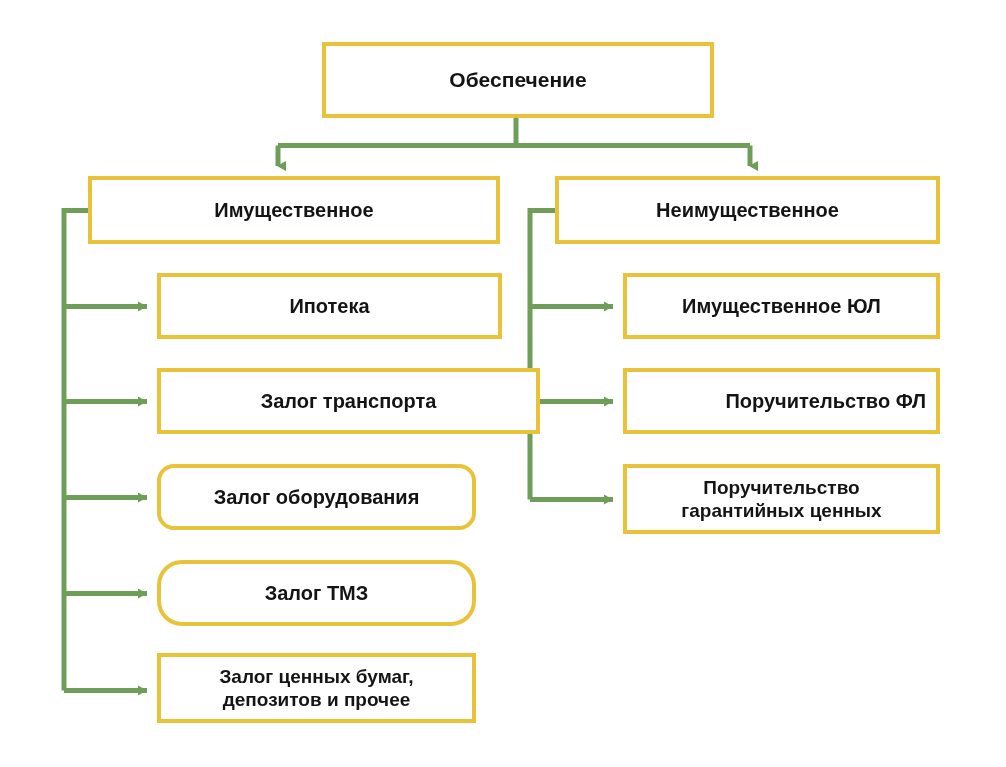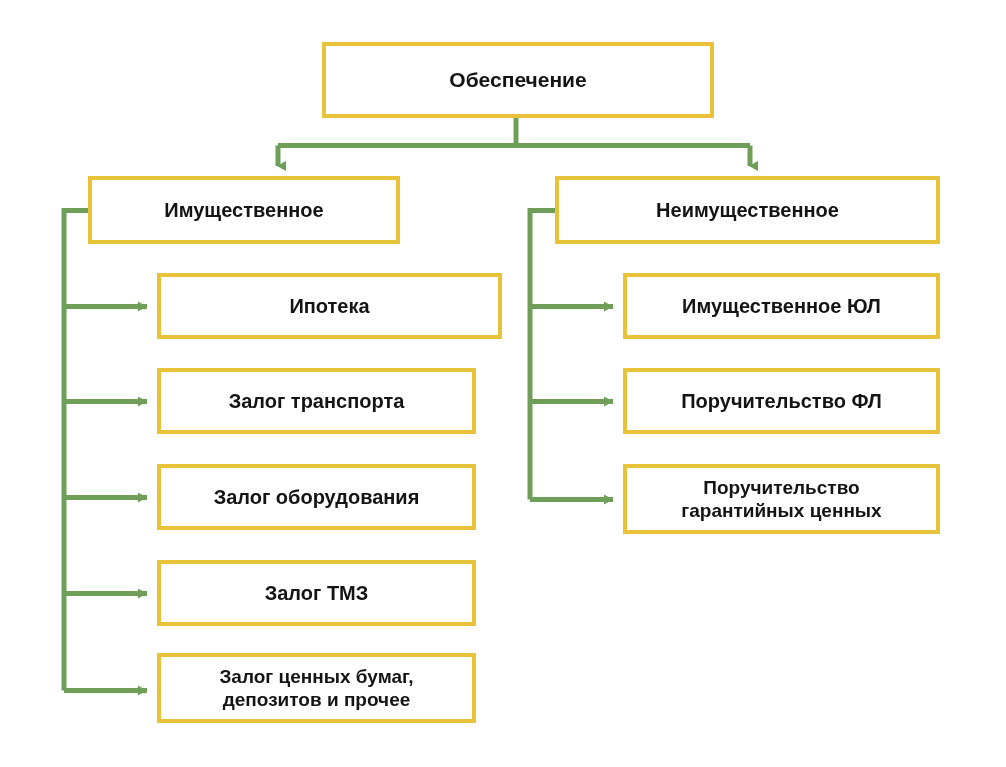--- a/index.html
+++ b/index.html
@@ -50,30 +50,30 @@
   }
 
   .node .label {
     display: block;
     width: 100%;
     white-space: pre-line;
   }
 
   .node-root       { left: 322px; top: 42px;  width: 392px; height: 76px;  font-size: 21px; justify-content: flex-end; }
 
-  .node-l0         { left: 88px;  top: 176px; width: 312px; height: 68px;  font-size: 20px; }
+  .node-l0         { left: 88px;  top: 176px; width: 412px; height: 68px;  font-size: 20px; }
   .node-l1         { left: 157px; top: 273px; width: 345px; height: 66px;  font-size: 20px; }
-  .node-l2         { left: 157px; top: 368px; width: 319px; height: 66px;  font-size: 20px; }
-  .node-l3         { left: 157px; top: 464px; width: 319px; height: 66px;  font-size: 20px; }
-  .node-l4         { left: 157px; top: 560px; width: 319px; height: 66px;  font-size: 20px; }
+  .node-l2         { left: 157px; top: 368px; width: 383px; height: 66px;  font-size: 20px; }
+  .node-l3         { left: 157px; top: 464px; width: 319px; height: 66px;  font-size: 20px; border-radius: 17px; }
+  .node-l4         { left: 157px; top: 560px; width: 319px; height: 66px;  font-size: 20px; border-radius: 25px; }
   .node-l5         { left: 157px; top: 653px; width: 319px; height: 70px;  font-size: 19px; }
 
   .node-r0         { left: 555px; top: 176px; width: 385px; height: 68px;  font-size: 20px; }
   .node-r1         { left: 623px; top: 273px; width: 317px; height: 66px;  font-size: 20px; }
-  .node-r2         { left: 623px; top: 368px; width: 317px; height: 66px;  font-size: 20px; }
+  .node-r2         { left: 623px; top: 368px; width: 317px; height: 66px;  font-size: 20px; text-align: right; }
   .node-r3         { left: 623px; top: 464px; width: 317px; height: 70px;  font-size: 19px; }
 </style>
 </head>
 <body>
 
 <div id="diagram">
 
   <svg id="connectors" viewBox="0 0 1006 767" width="1006" height="767" aria-hidden="true">
     <defs>
       <marker id="arrow-down" markerWidth="11" markerHeight="11" refX="5.5" refY="9" orient="auto" markerUnits="userSpaceOnUse">

